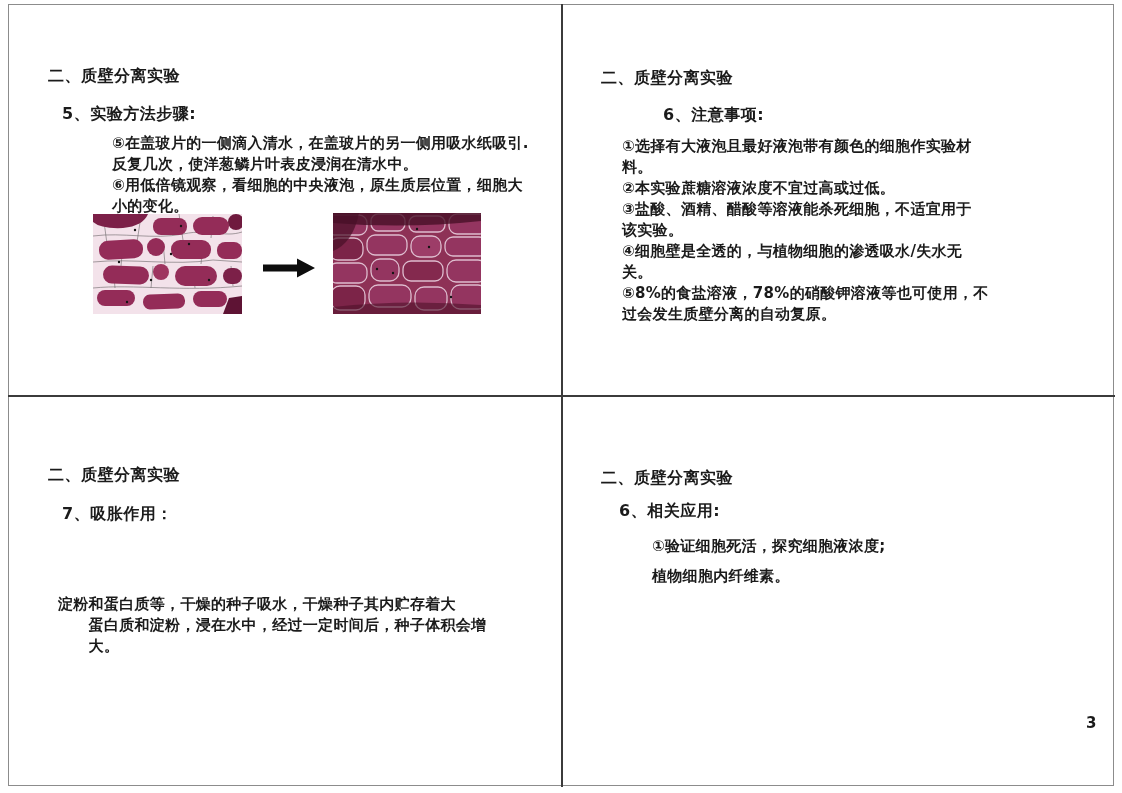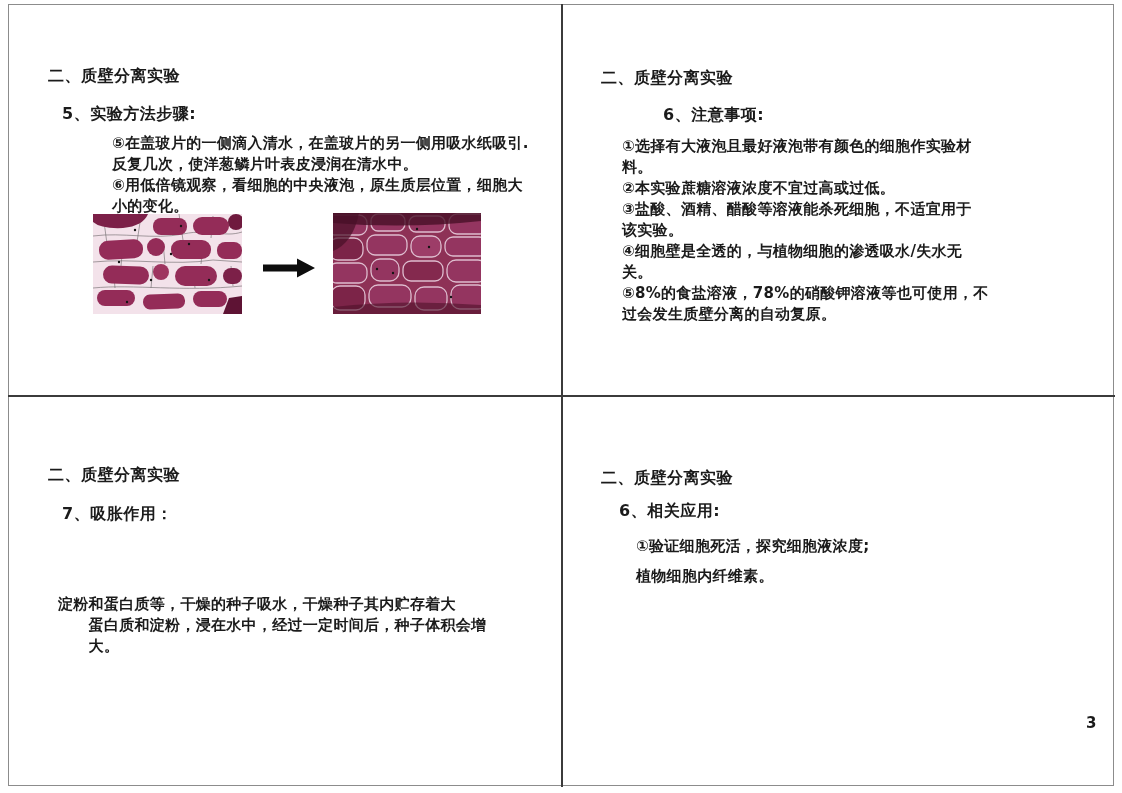--- a/index.html
+++ b/index.html
@@ -24,21 +24,21 @@
   .q2 .slide-heading{left:56px;top:101px;margin-left:44px;}
   .q2 .slide-body{left:59px;top:132px;width:478px;}
   .q3 .slide-title{left:40px;top:68px;}
   .q3 .slide-heading{left:54px;top:107px;}
   .q3 .para1{left:50px;top:130px;width:490px;}
   .q3 .para2{left:50px;top:197px;width:495px;}
   .q4 .slide-title{left:38px;top:71px;}
   .q4 .slide-heading{left:56px;top:104px;}
   .q4 .items{position:absolute;left:73px;top:139px;width:470px;}
   .q4 .app-item{font-size:15px;line-height:21px;font-weight:700;
-                letter-spacing:0.3px;margin-bottom:9px;}
+                letter-spacing:0.3px;margin-bottom:9px;margin-left:16px;}
   .figure{position:absolute;left:0;top:0;width:553px;height:391px;pointer-events:none;}
   .micrograph-left{position:absolute;left:85px;top:210px;}
   .arrow-wrap{position:absolute;left:255px;top:254px;}
   .micrograph-right{position:absolute;left:325px;top:209px;}
   .page-number{position:absolute;left:1086px;top:714px;font-size:15px;font-weight:700;}
 </style>
 </head>
 <body>
 
 <div class="page">

